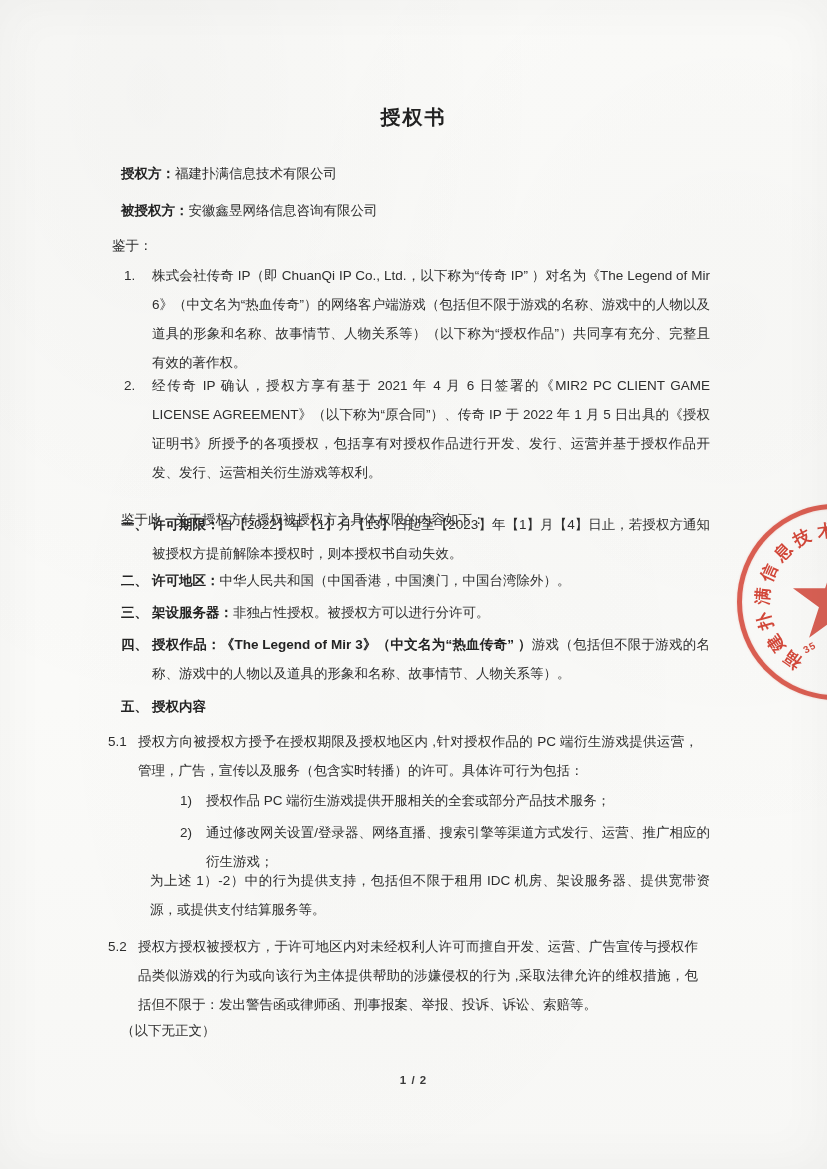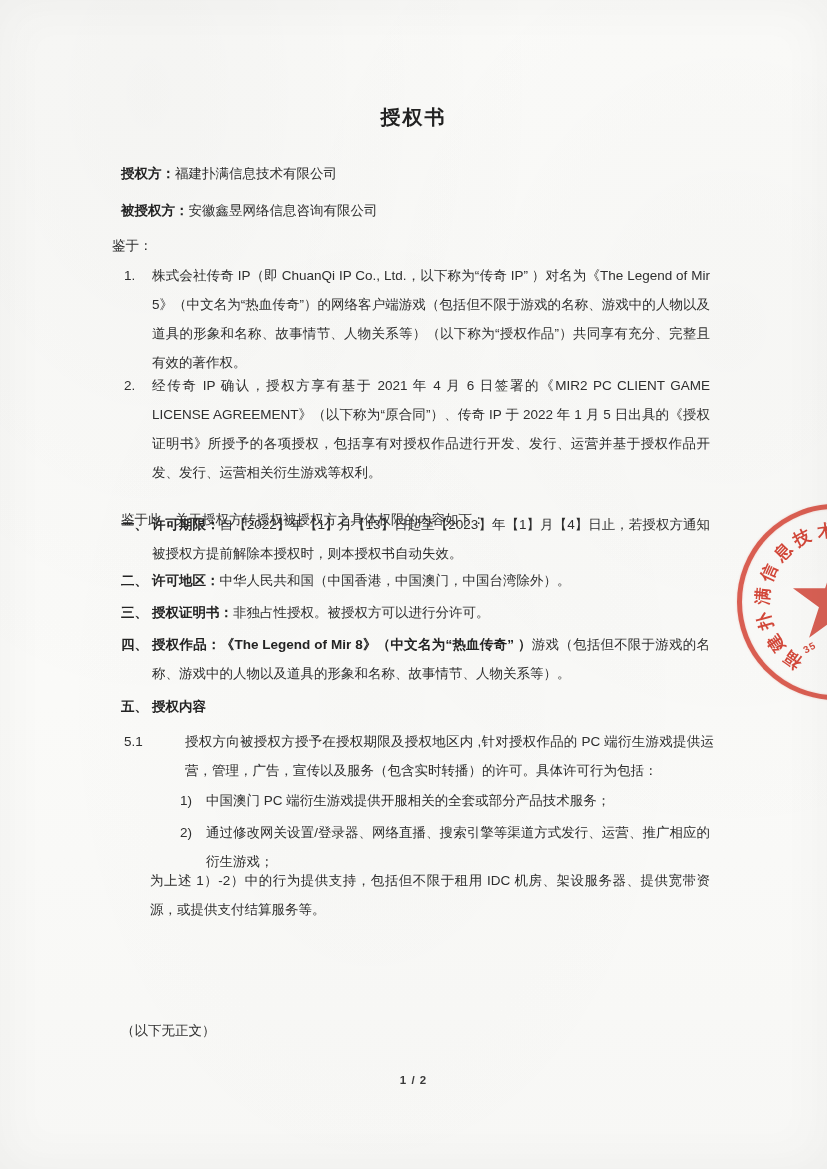--- a/index.html
+++ b/index.html
@@ -33,21 +33,21 @@
   .row { display: flex; align-items: flex-start; }
   .num { flex: 0 0 auto; }
   .txt { flex: 1 1 auto; text-align: justify; }
   .party { left: 121px; }
   .heading { left: 112px; }
   .item { left: 124px; width: 586px; }
   .item .num { width: 28px; }
   .transition { left: 121px; width: 600px; margin-top: 28px; }
   .section { left: 121px; width: 589px; }
   .section .num { width: 31px; font-weight: 700; color: #232323; }
-  .clause { left: 124px; width: 590px; gap: 31px; }
+  .clause { left: 108px; width: 590px; }
   .clause .num { width: 30px; }
   .subitem { left: 180px; width: 530px; }
   .subitem .num { width: 26px; }
   .support { left: 150px; width: 560px; text-align: justify; }
   .closing { left: 121px; }
   .page-num {
     left: 0; width: 827px; top: 1066px; text-align: center;
     font-size: 11.5px; font-weight: 700; color: #3a3a3a; letter-spacing: 1px;
   }
   
@@ -83,21 +83,21 @@
   </div>
 
   <div class="blk party" style="top:196px">
     <span class="bold">被授权方：</span><span>安徽鑫昱网络信息咨询有限公司</span>
   </div>
 
   <div class="blk heading" style="top:231px">鉴于：</div>
 
   <div class="blk item row" style="top:261px">
     <span class="num">1.</span>
-    <div class="txt">株式会社传奇 IP（即 ChuanQi IP Co., Ltd.，以下称为“传奇 IP” ）对名为《The Legend of Mir 5》（中文名为“热血传奇”）的网络客户端游戏（包括但不限于游戏的名称、游戏中的人物以及道具的形象和名称、故事情节、人物关系等）（以下称为“授权作品”）共同享有充分、完整且有效的著作权。</div>
+    <div class="txt">株式会社传奇 IP（即 ChuanQi IP Co., Ltd.，以下称为“传奇 IP” ）对名为《The Legend of Mir 6》（中文名为“热血传奇”）的网络客户端游戏（包括但不限于游戏的名称、游戏中的人物以及道具的形象和名称、故事情节、人物关系等）（以下称为“授权作品”）共同享有充分、完整且有效的著作权。</div>
   </div>
 
   <div class="blk item row" style="top:371px">
     <span class="num">2.</span>
     <div class="txt">经传奇 IP 确认，授权方享有基于 2021 年 4 月 6 日签署的《MIR2 PC CLIENT GAME LICENSE AGREEMENT》（以下称为“原合同”）、传奇 IP 于 2022 年 1 月 5 日出具的《授权证明书》所授予的各项授权，包括享有对授权作品进行开发、发行、运营并基于授权作品开发、发行、运营相关衍生游戏等权利。</div>
   </div>
 
   <div class="blk transition" style="top:477px">鉴于此，关于授权方转授权被授权方之具体权限的内容如下：</div>
 
   <div class="blk section row" style="top:510px">
@@ -105,50 +105,54 @@
     <div class="txt"><span class="bold">许可期限：</span><span>自【2022】年【1】月【13】日起至【2023】年【1】月【4】日止，若授权方通知被授权方提前解除本授权时，则本授权书自动失效。</span></div>
   </div>
 
   <div class="blk section row" style="top:566px">
     <span class="num">二、</span>
     <div class="txt"><span class="bold">许可地区：</span><span>中华人民共和国（中国香港，中国澳门，中国台湾除外）。</span></div>
   </div>
 
   <div class="blk section row" style="top:598px">
     <span class="num">三、</span>
-    <div class="txt"><span class="bold">授权证明书：</span><span>非独占性授权。被授权方可以进行分许可。</span></div>
+    <div class="txt"><span class="bold">架设服务器：</span><span>非独占性授权。被授权方可以进行分许可。</span></div>
   </div>
 
   <div class="blk section row" style="top:630px">
     <span class="num">四、</span>
-    <div class="txt"><span class="bold">授权作品：</span><span class="bold">《The Legend of Mir 8》（中文名为“热血传奇” ）</span><span>游戏（包括但不限于游戏的名称、游戏中的人物以及道具的形象和名称、故事情节、人物关系等）。</span></div>
+    <div class="txt"><span class="bold">授权作品：</span><span class="bold">《The Legend of Mir 3》（中文名为“热血传奇” ）</span><span>游戏（包括但不限于游戏的名称、游戏中的人物以及道具的形象和名称、故事情节、人物关系等）。</span></div>
   </div>
 
   <div class="blk section row" style="top:692px">
     <span class="num">五、</span>
     <div class="txt"><span class="bold">授权内容</span></div>
   </div>
 
   <div class="blk clause row" style="top:727px">
     <span class="num">5.1</span>
     <div class="txt">授权方向被授权方授予在授权期限及授权地区内 ,针对授权作品的 PC 端衍生游戏提供运营，管理，广告，宣传以及服务（包含实时转播）的许可。具体许可行为包括：</div>
   </div>
 
   <div class="blk subitem row" style="top:786px">
     <span class="num">1)</span>
-    <div class="txt">中国澳门 PC 端衍生游戏提供开服相关的全套或部分产品技术服务；</div>
+    <div class="txt">授权作品 PC 端衍生游戏提供开服相关的全套或部分产品技术服务；</div>
   </div>
 
   <div class="blk subitem row" style="top:818px">
     <span class="num">2)</span>
     <div class="txt">通过修改网关设置/登录器、网络直播、搜索引擎等渠道方式发行、运营、推广相应的衍生游戏；</div>
   </div>
 
   <div class="blk support" style="top:866px">为上述 1）-2）中的行为提供支持，包括但不限于租用 IDC 机房、架设服务器、提供宽带资源，或提供支付结算服务等。</div>
 
+  <div class="blk clause row" style="top:932px">
+    <span class="num">5.2</span>
+    <div class="txt">授权方授权被授权方，于许可地区内对未经权利人许可而擅自开发、运营、广告宣传与授权作品类似游戏的行为或向该行为主体提供帮助的涉嫌侵权的行为 ,采取法律允许的维权措施，包括但不限于：发出警告函或律师函、刑事报案、举报、投诉、诉讼、索赔等。</div>
+  </div>
 
   <div class="blk closing" style="top:1016px">（以下无正文）</div>
 
   <div class="blk page-num">1 / 2</div>
 
   <div class="seal">
     <div class="seal-ring"></div>
     <svg class="seal-star" viewBox="-50 -50 100 100">
       <polygon points="0,-46 -10.3,-14.2 -43.8,-14.2 -16.7,5.4 -27,37.2 0,17.6 27,37.2 16.7,5.4 43.8,-14.2 10.3,-14.2" fill="rgba(206,55,40,0.88)"></polygon>
     </svg>

